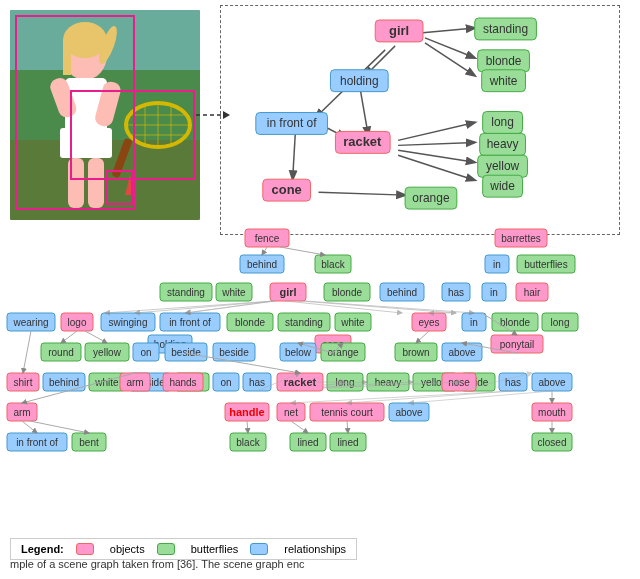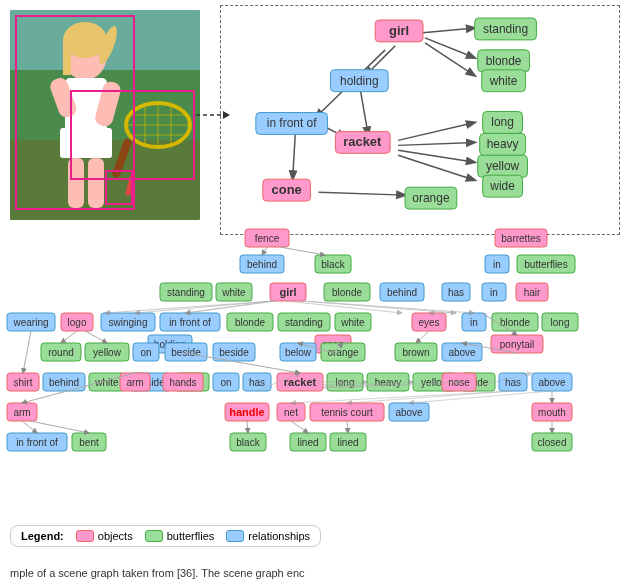--- a/index.html
+++ b/index.html
@@ -102,21 +102,21 @@
       align-items: center;
       gap: 12px;
       border: 1px solid #ccc;
       padding: 4px 10px;
       background: white;
     }
 
     .legend-item {
       display: flex;
       align-items: center;
-      gap: 4px;
+      gap: 16px;
       font-size: 11px;
     }
 
     .legend-box {
       width: 18px;
       height: 12px;
       border-radius: 3px;
     }
 
     .legend-objects { background: #f9c; border: 1px solid #e66; }
@@ -536,33 +536,33 @@
 
         <line x1="508" y1="164" x2="342" y2="176" opacity="0.5"></line>
 
         <line x1="547" y1="164" x2="404" y2="176" opacity="0.5"></line>
 
         <line x1="454" y1="164" x2="527" y2="146" opacity="0.4"></line>
       </g>
     </svg>
   </div>
 
-  <div class="legend" style="position:absolute; bottom:32px; left:10px;border-radius:8px;">
+  <div class="legend" style="position:absolute; bottom:19px; left:10px;">
     <span style="font-size:11px; font-weight:bold;">Legend:</span>
     <div class="legend-item">
       <div class="legend-box legend-objects"></div>
       <span>objects</span>
     </div>
     <div class="legend-item">
       <div class="legend-box legend-attr"></div>
       <span>butterflies</span>
     </div>
     <div class="legend-item">
       <div class="legend-box legend-rel"></div>
       <span>relationships</span>
     </div>
   </div>
 
-  <div style="position:absolute; bottom:0; left:10px; font-size:11px; color:#333;">
+  <div style="position:absolute; bottom:9px; left:10px; font-size:11px; color:#333;">
     <span>mple of a scene graph taken from [36]. The scene graph enc</span>
   </div>
 
 </div>
 
 </body></html>

